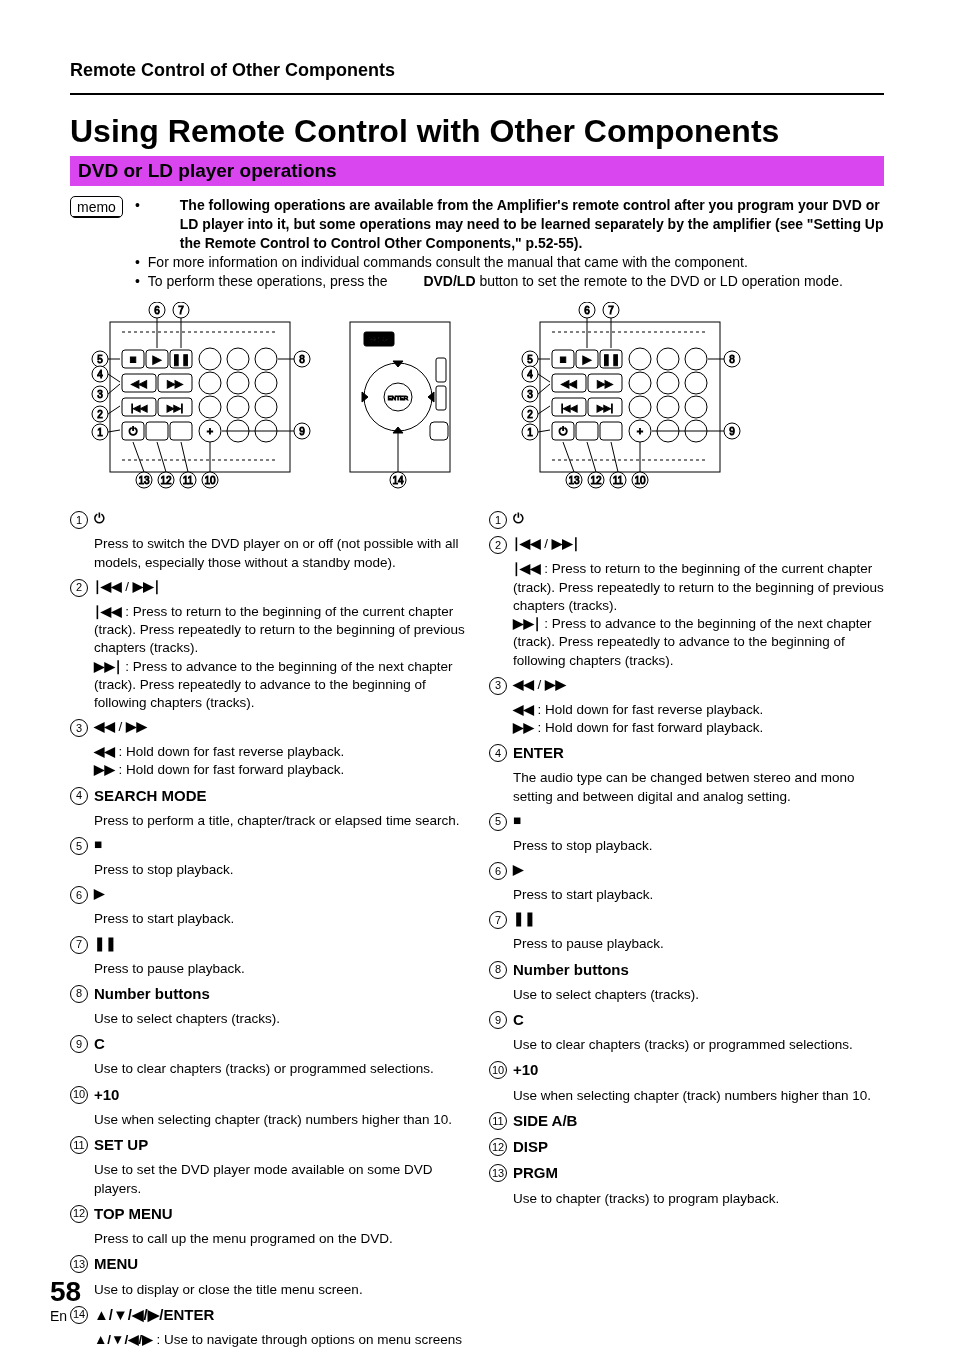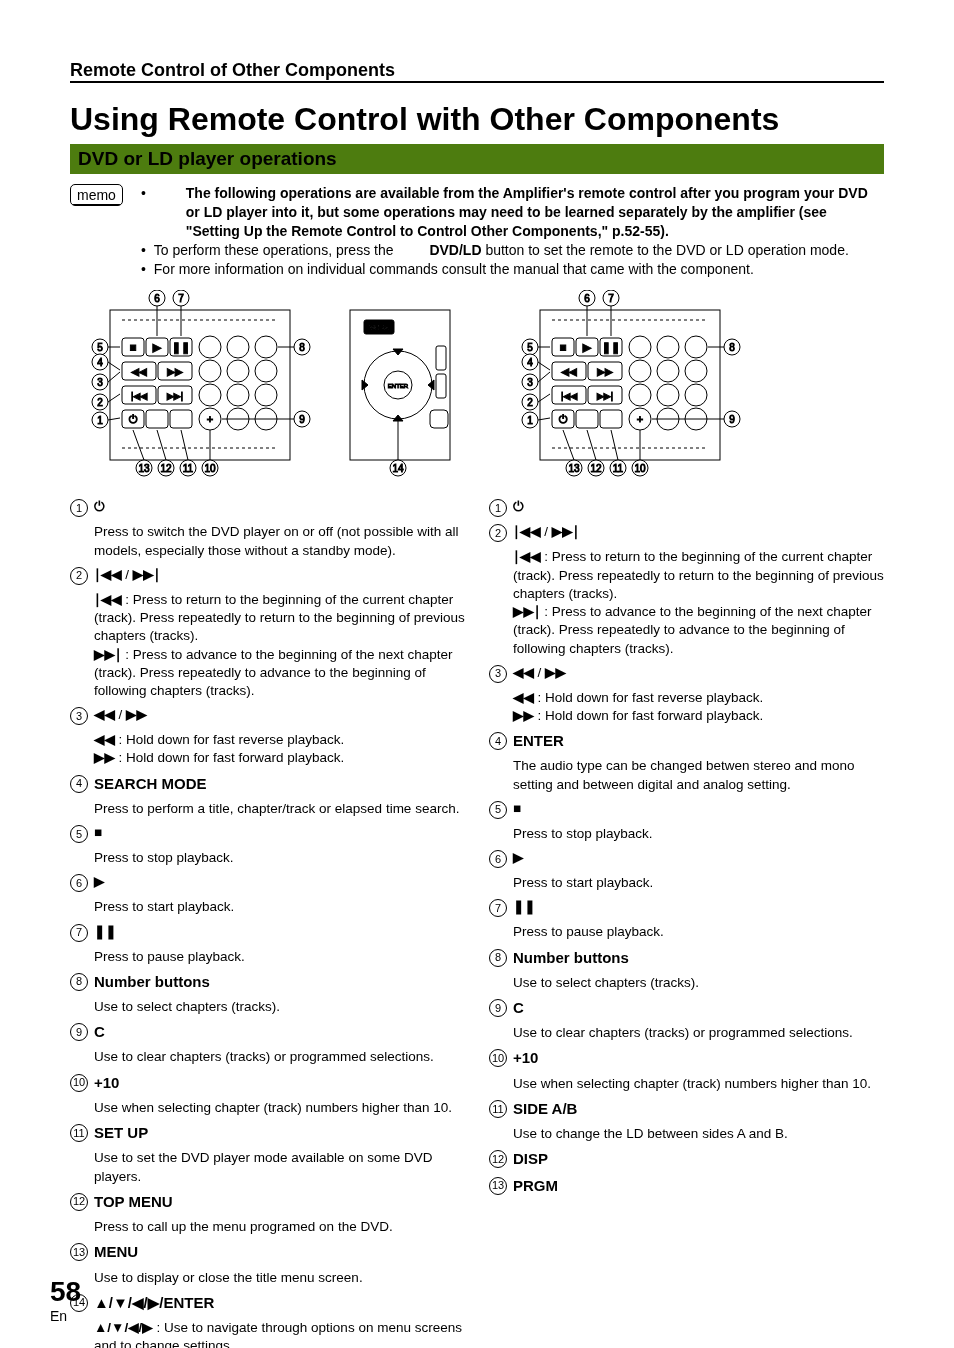--- a/index.html
+++ b/index.html
@@ -7,40 +7,40 @@
       width: 954px;
       height: 1348px;
       font-family: Arial, Helvetica, sans-serif;
       background: #fff;
       padding: 60px 70px 30px 70px;
       position: relative;
     }
     .section-header {
       font-size: 18px;
       font-weight: bold;
-      padding-bottom: 0;
+      padding-bottom: 12px;
       border-bottom: 2px solid #000;
       margin-bottom: 18px;
     }
     .main-title {
       font-size: 32px;
       font-weight: bold;
       margin-bottom: 6px;
     }
     .sub-header {
-      background: #4d7c0f;
+      background: #d946ef;
       font-size: 19px;
       font-weight: bold;
       padding: 4px 8px;
       margin-bottom: 10px;
     }
     .memo-row {
       display: flex;
       align-items: flex-start;
-      gap: 18px;
+      gap: 12px;
       margin-bottom: 8px;
     }
     .memo-icon {
       border: 1.5px solid #000;
       border-radius: 5px;
       padding: 2px 6px;
       font-size: 14px;
       text-align: center;
       flex-shrink: 0;
       position: relative;
@@ -92,24 +92,24 @@
 <div class="main-title">Using Remote Control with Other Components</div>
 <div class="sub-header">DVD or LD player operations</div>
 
 <div class="memo-row">
   <div class="memo-icon">memo</div>
   <div class="intro-bullets">
     <div class="b">
         <span class="bold">The following operations are available from the Amplifier's remote control after you program your DVD or LD player into it, but some operations may need to be learned separately by the amplifier (see "Setting Up the Remote Control to Control Other Components," p.52-55).</span>
       </div>
     <div class="b">
+        <span>For more information on individual commands consult the manual that came with the component.</span>
+      </div>
+    <div class="b">
         <span><span>To perform these operations, press the </span><span class="bold">DVD/LD</span><span> button to set the remote to the DVD or LD operation mode.</span></span>
-      </div>
-    <div class="b">
-        <span>For more information on individual commands consult the manual that came with the component.</span>
       </div>
   </div>
 </div>
 
 <div class="diagrams-row">
   <div class="diagram-col">
     <svg class="diagram-svg" width="390" height="190" viewBox="0 0 390 190">
       <g fill="none" stroke="#000" stroke-width="1">
 
         <rect x="40" y="20" width="180" height="150"></rect>
@@ -455,30 +455,30 @@
     <div class="item">
         <span class="circ">10</span>
         <span class="item-body item-title">+10</span>
       </div>
     <div class="desc">Use when selecting chapter (track) numbers higher than 10.</div>
 
     <div class="item">
         <span class="circ">11</span>
         <span class="item-body item-title">SIDE A/B</span>
       </div>
-    <div class="desc">Use to change the LD between sides A and B.</div>
 
     <div class="item">
         <span class="circ">12</span>
         <span class="item-body item-title">DISP</span>
       </div>
 
     <div class="item">
         <span class="circ">13</span>
         <span class="item-body item-title">PRGM</span>
       </div>
+    <div class="desc">Use to chapter (tracks) to program playback.</div>
   </div>
 </div>
 
 <div class="page-num">
   <span class="n">58</span>
   <span class="lang">En</span>
 </div>
 
 </body></html>

